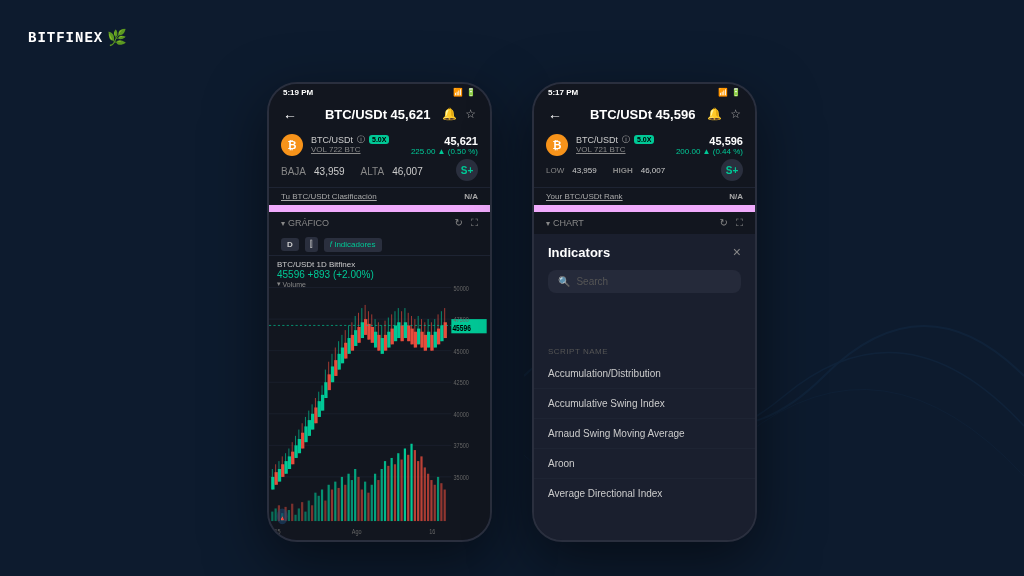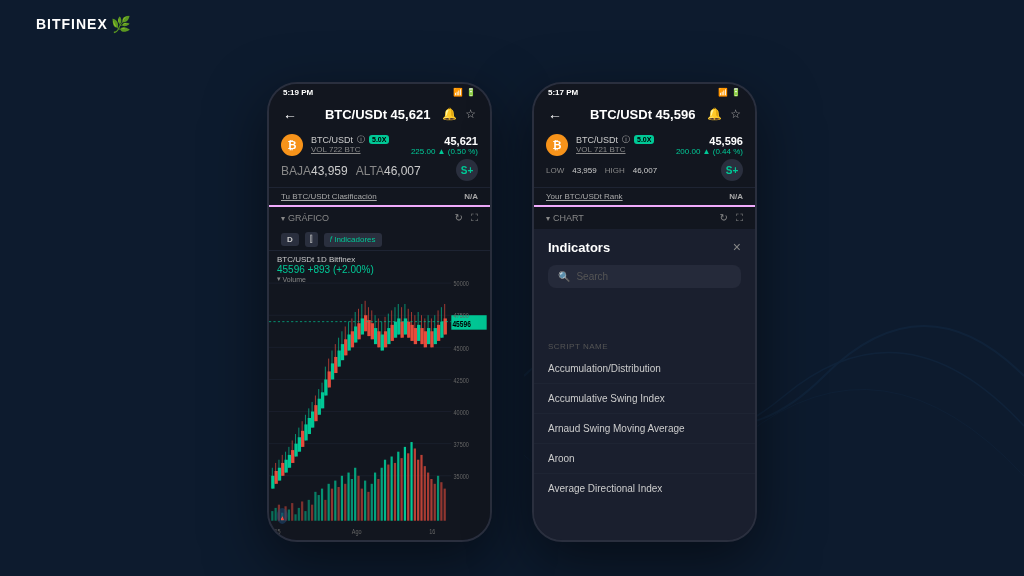--- a/index.html
+++ b/index.html
@@ -9,27 +9,28 @@
       background: #0d1b2e;
       font-family: -apple-system, BlinkMacSystemFont, 'Segoe UI', sans-serif;
       overflow: hidden;
       position: relative;
     }
 
     
     .header {
       position: absolute;
       top: 0;
-      left: 16px;
+      left: 8px;
       right: 0;
       height: 48px;
       display: flex;
-      align-items: center;
+      align-items: flex-end;
       padding: 0 20px;
       z-index: 10;
+      font-family: Liberation Mono, monospace;
     }
     .logo {
       display: flex;
       align-items: center;
       gap: 4px;
     }
     .logo-text {
       color: #fff;
       font-size: 14px;
       font-weight: 700;
@@ -201,21 +202,21 @@
 
     
     .rank-row {
       background: #12161f;
       padding: 4px 12px;
       display: flex;
       justify-content: space-between;
       align-items: center;
       font-size: 8px;
       border-top: 1px solid #1e2433;
-      border-bottom: 2px solid #f0abfc;
+      border-bottom: 7px solid #f0abfc;
       flex-shrink: 0;
     }
     .rank-text { color: #aaa; text-decoration: underline; }
     .rank-na { color: #aaa; font-weight: 600; }
 
     
     .chart-section {
       background: #12161f;
       flex: 1;
       display: flex;
@@ -425,21 +426,21 @@
               <span class="vol-label">VOL 722 BTC</span>
             </div>
           </div>
         </div>
         <div style="text-align:right;">
           <div class="pair-price">45,621</div>
           <div class="change-positive">225.00 ▲ (0.50 %)</div>
         </div>
       </div>
       <div style="display:flex; justify-content:space-between; align-items:center;">
-        <div class="baja-alta" style="font-size:12px; display:flex;">
+        <div class="baja-alta" style="font-size:10px; gap:8px; display:flex;">
           <span style="color:#888;">BAJA</span>
           <span style="color:#ccc;">43,959</span>
           <span style="color:#888; margin-left:8px;">ALTA</span>
           <span style="color:#ccc;">46,007</span>
         </div>
         <div class="s-button">S+</div>
       </div>
     </div>
 
     <div class="rank-row">
@@ -762,21 +763,21 @@
         </div>
         <div style="text-align:right;">
           <div class="pair-price">45,596</div>
           <div class="change-positive">200.00 ▲ (0.44 %)</div>
         </div>
       </div>
       <div style="display:flex; justify-content:space-between; align-items:center;">
         <div style="font-size:8px; gap:8px; display:flex;">
           <span style="color:#888;">LOW</span>
           <span style="color:#ccc;">43,959</span>
-          <span style="color:#888; ">HIGH</span>
+          <span style="color:#888; margin-left:8px;font-weight:bold;">HIGH</span>
           <span style="color:#ccc;">46,007</span>
         </div>
         <div class="s-button">S+</div>
       </div>
     </div>
 
     <div class="rank-row">
       <span class="rank-text">Your BTC/USDt Rank</span>
       <span class="rank-na">N/A</span>
     </div>

